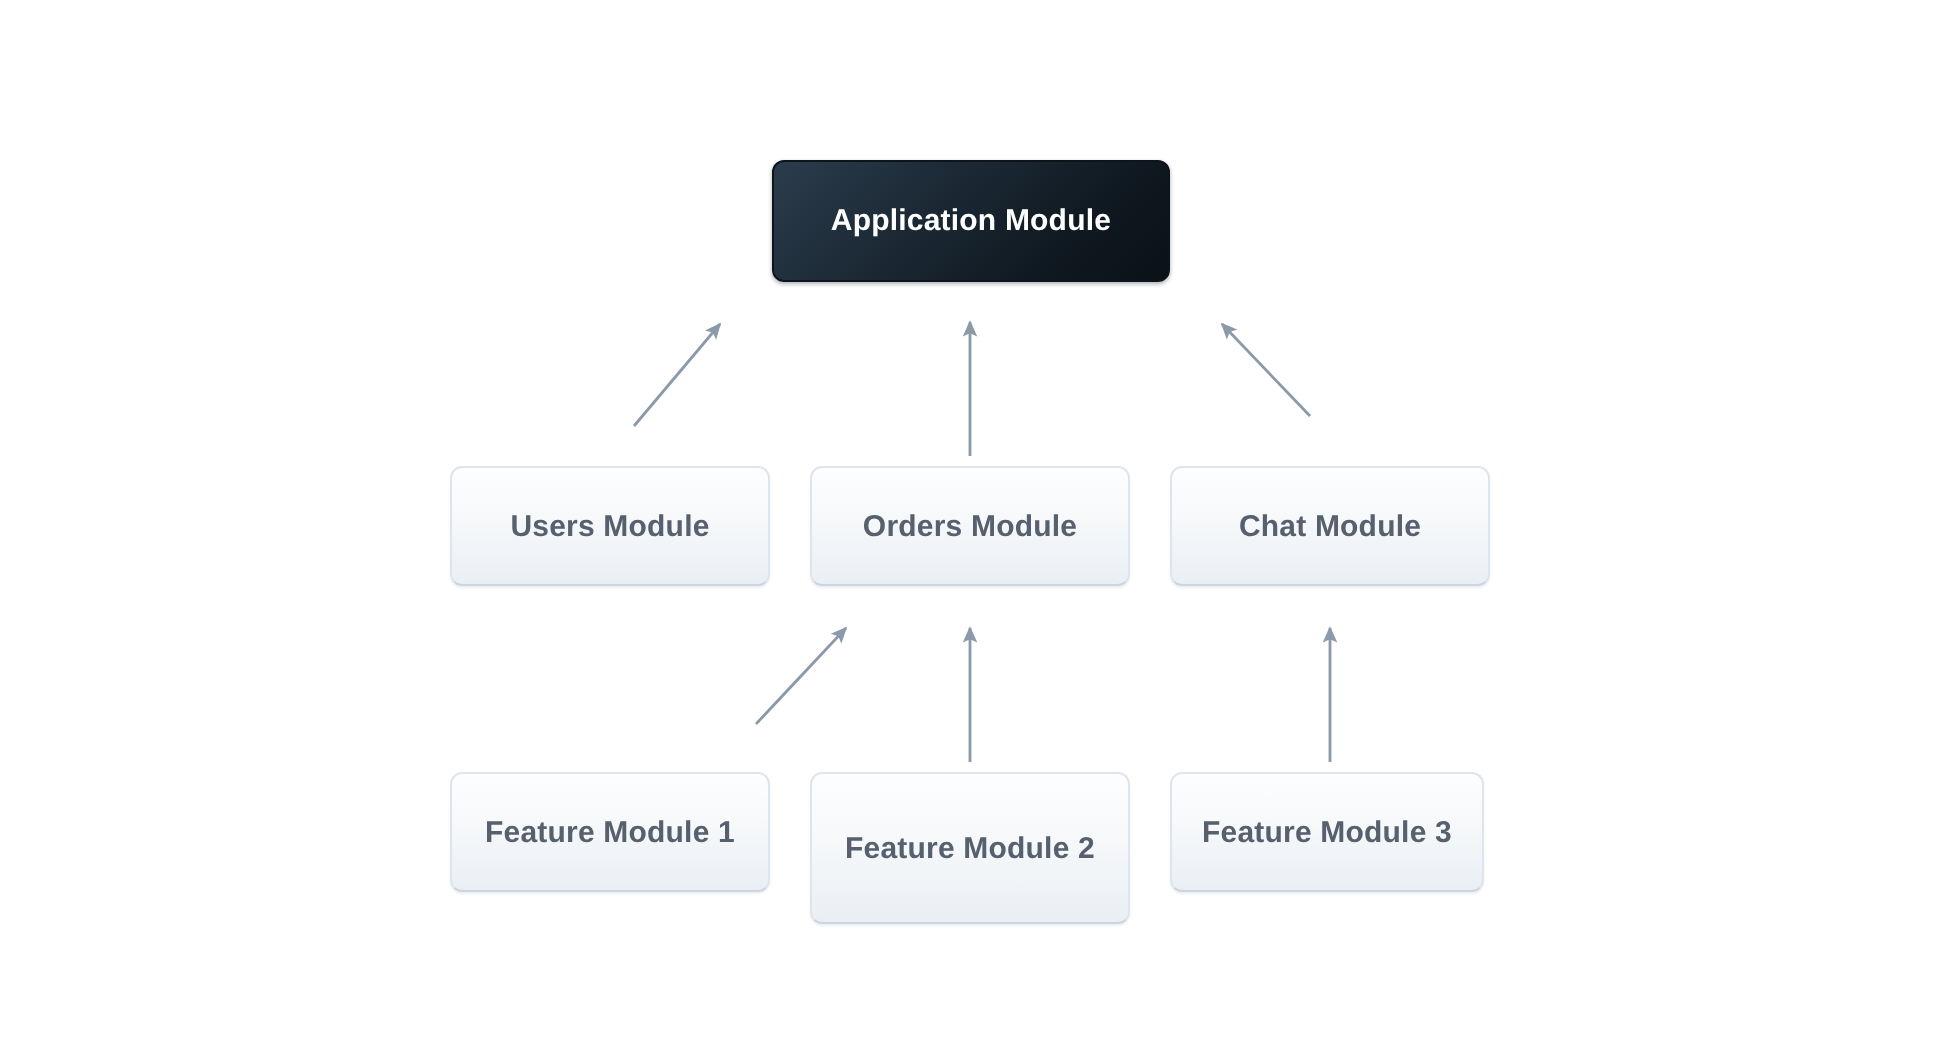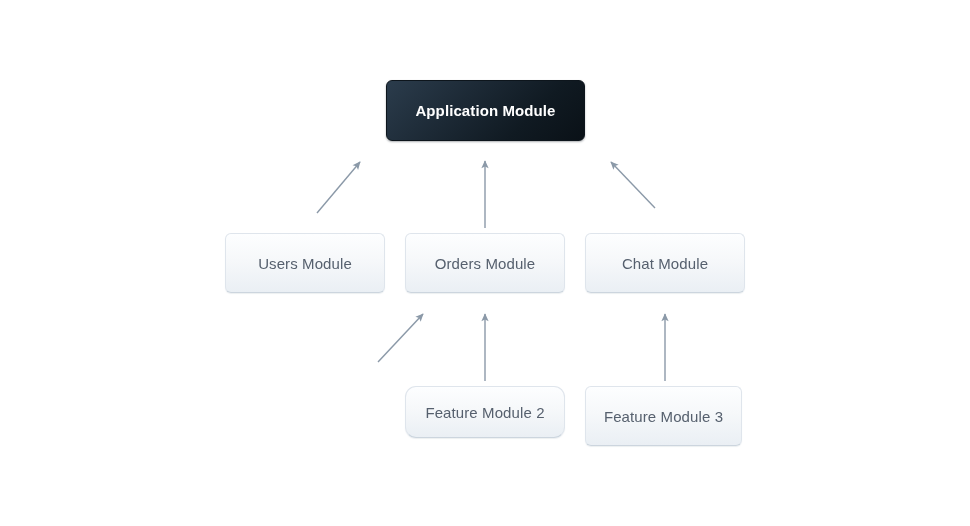--- a/index.html
+++ b/index.html
@@ -41,32 +41,32 @@
   .node-root {
     background: linear-gradient(135deg, #2b3c4c 0%, #1c2935 38%, #101a22 70%, #0a1117 100%);
     color: #ffffff;
     font-weight: bold;
     border: 1px solid #0d151c;
     box-shadow: 0 1px 2px rgba(16,26,34,0.35);
   }
   .node-module {
     background: linear-gradient(180deg, #fdfeff 0%, #f6f8fa 45%, #eaeff4 100%);
     color: #56606e;
-    font-weight: normal;
+    font-weight: bold;
     border: 1px solid #dfe5ec;
     border-bottom-color: #ccd5de;
     box-shadow: 0 1px 1px rgba(150,165,180,0.18);
   }
   
   #node-users    { left: 225px; top: 233px; width: 160px; height: 60px; }
   #node-orders   { left: 405px; top: 233px; width: 160px; height: 60px; }
   #node-chat     { left: 585px; top: 233px; width: 160px; height: 60px; }
   
   #node-feature-1 { left: 225px; top: 386px; width: 160px; height: 60px; }
-  #node-feature-2 { left: 405px; top: 386px; width: 160px; height: 52px; border-radius: 11px; }
+  #node-feature-2 { left: 405px; top: 386px; width: 160px; height: 76px; }
   #node-feature-3 { left: 585px; top: 386px; width: 157px; height: 60px; }
   
   #node-application { left: 386px; top: 80px; width: 199px; height: 61px; }
 </style>
 </head>
 <body>
 
 <div id="canvas">
 
   <svg id="arrow-layer" viewBox="0 0 970 526" width="970" height="526" xmlns="http://www.w3.org/2000/svg">
@@ -98,20 +98,23 @@
   </div>
 
   <div id="node-chat" class="node node-module">
     <span>Chat Module</span>
   </div>
 
   <div id="node-orders" class="node node-module">
     <span>Orders Module</span>
   </div>
 
+  <div id="node-feature-1" class="node node-module">
+    <span>Feature Module 1</span>
+  </div>
 
   <div id="node-feature-2" class="node node-module">
     <span>Feature Module 2</span>
   </div>
 
   <div id="node-feature-3" class="node node-module">
     <span>Feature Module 3</span>
   </div>
 
 </div>

